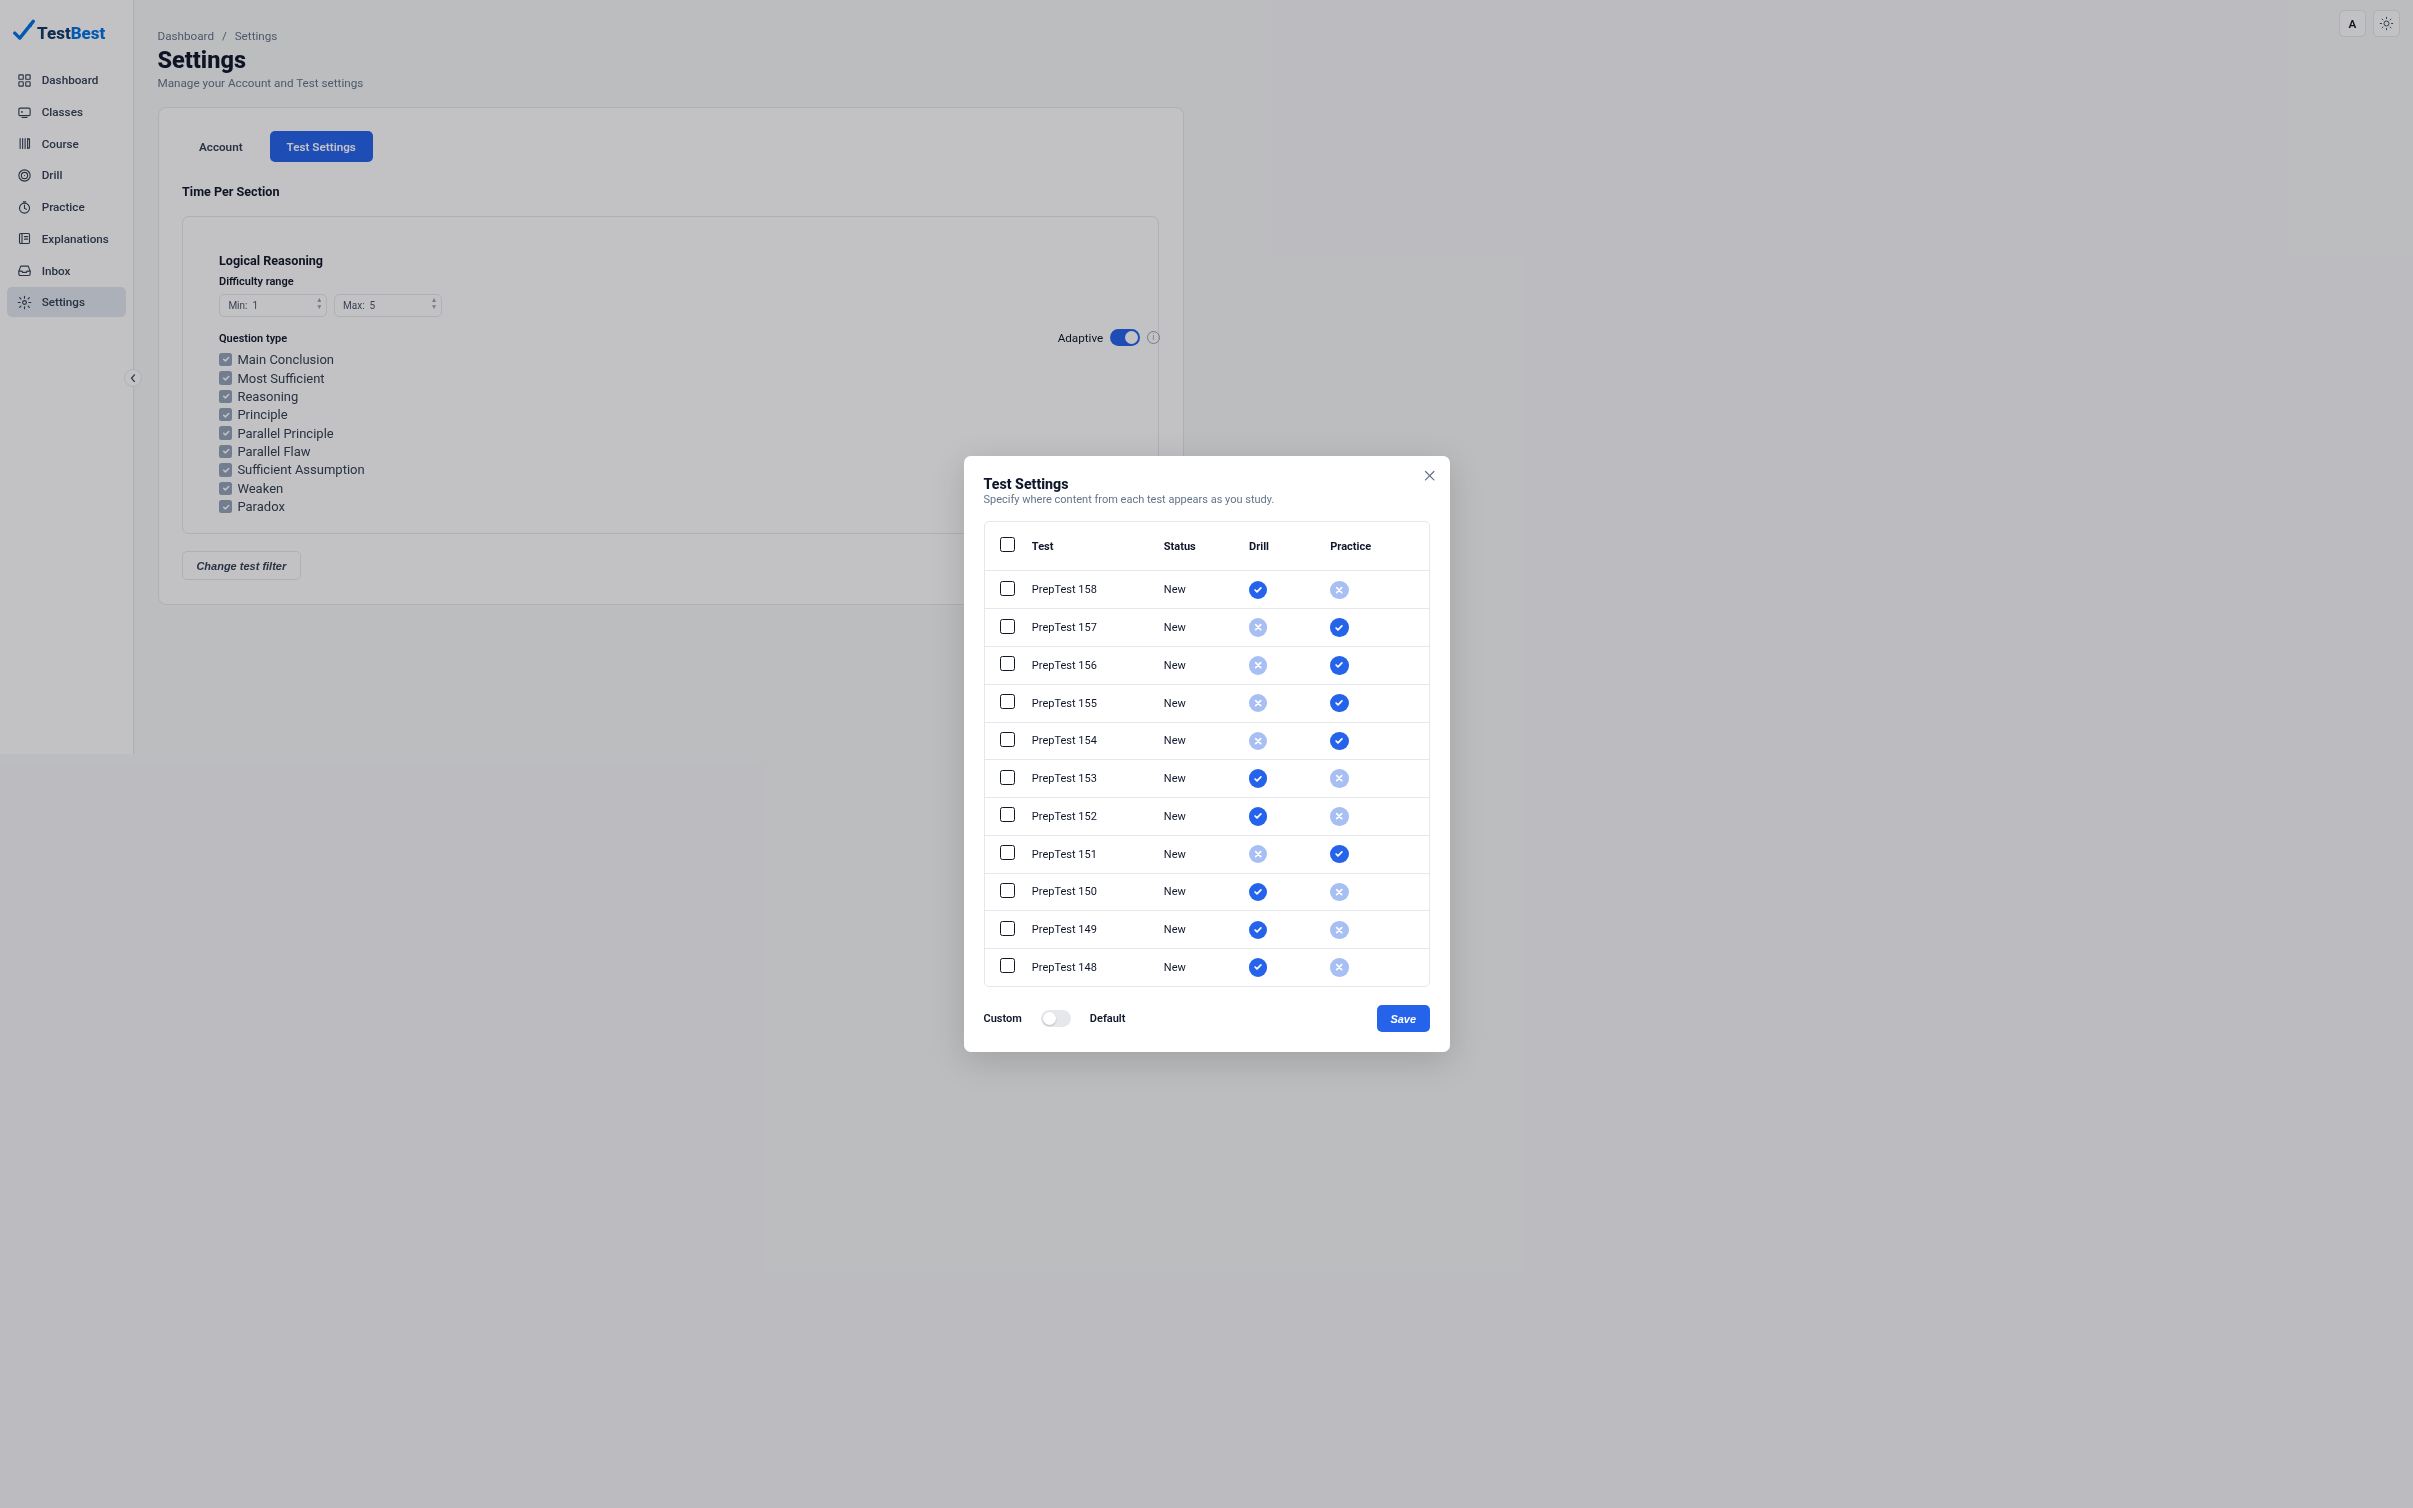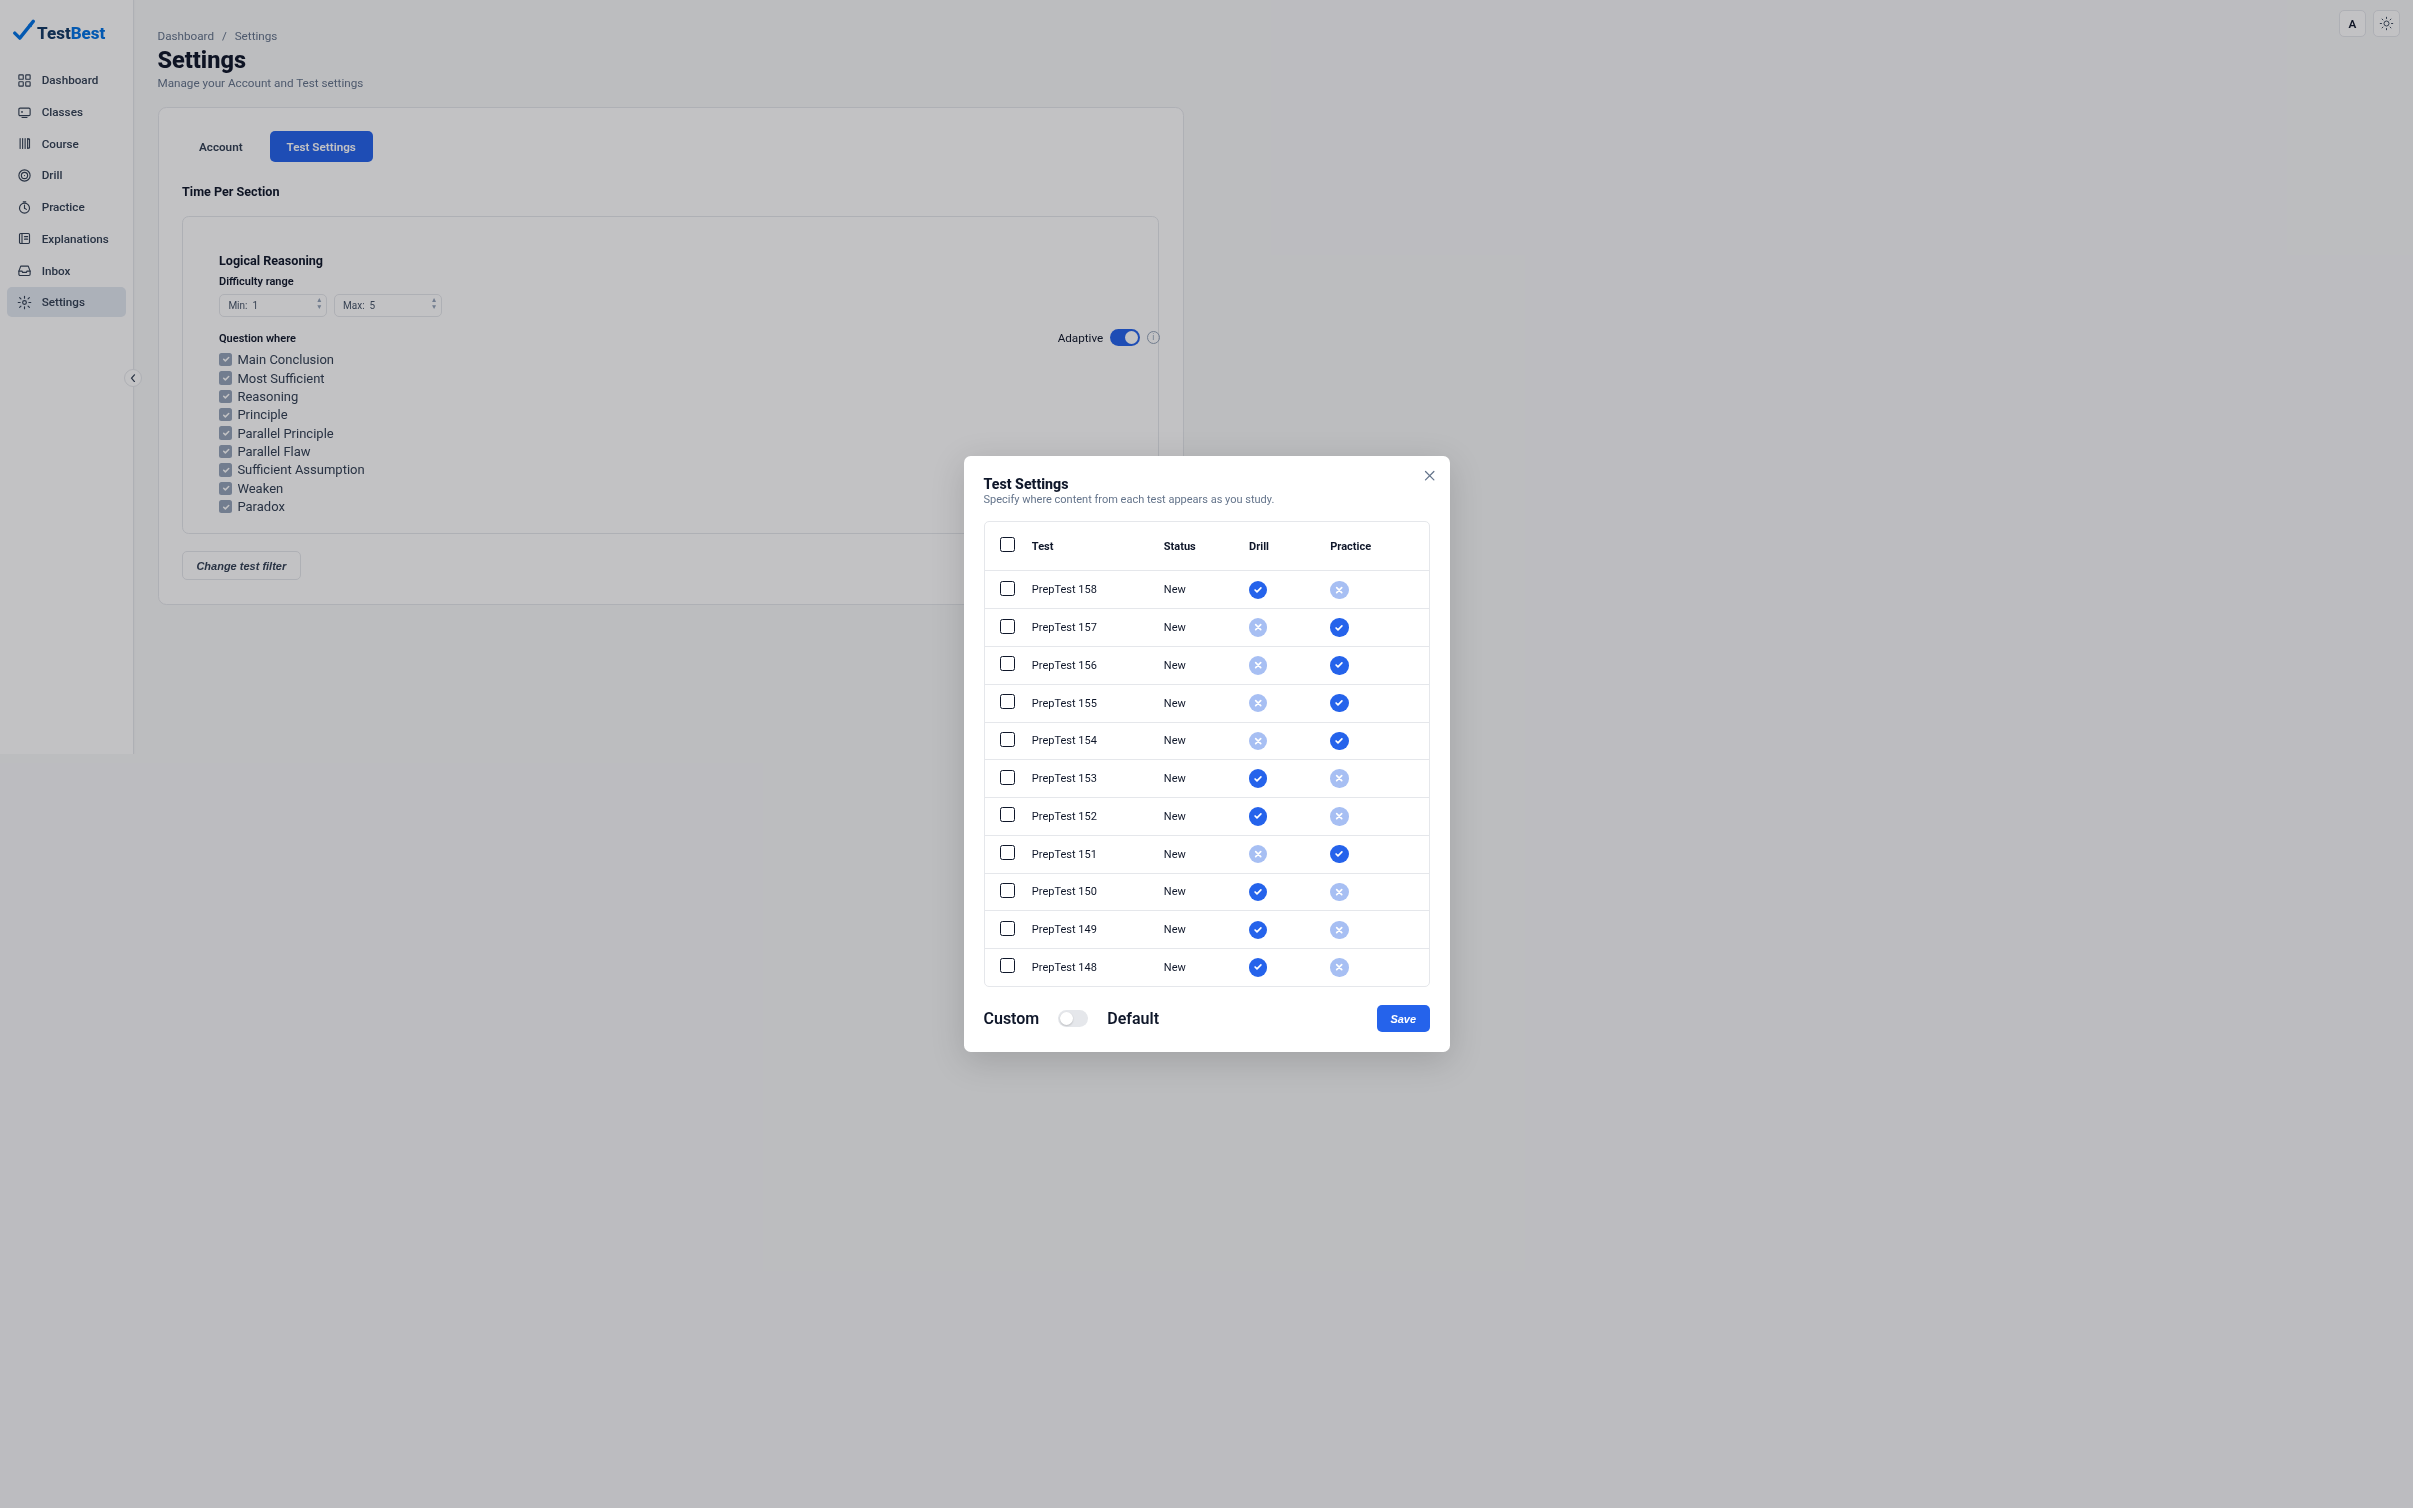--- a/index.html
+++ b/index.html
@@ -245,21 +245,21 @@
   }
   .badge.on { background: var(--primary); }
   .badge.off { background: var(--primary-light); }
   .badge svg { stroke: #fff; }
   .modal-footer {
     display: flex; justify-content: space-between; align-items: center;
     margin-top: 18.4px;
   }
   .mode-toggle {
     display: flex; align-items: center; gap: 19px;
-    font-size: 16px; font-weight: 600;
+    font-size: 11px; font-weight: 600;
   }
   .switch {
     width: 30px; height: 17px;
     background: #e5e7eb;
     border-radius: 8.4px;
     position: relative;
     cursor: pointer;
   }
   .switch .knob {
     width: 13.4px; height: 13.4px;
@@ -395,21 +395,21 @@
             <span>Min:</span>
             &nbsp;<span>1</span>
             <span class="spin">▲<br>▼</span>
           </div>
           <div class="stepper">
             <span>Max:</span>
             &nbsp;<span>5</span>
             <span class="spin">▲<br>▼</span>
           </div>
         </div>
-        <div class="qtype-label">Question where</div>
+        <div class="qtype-label">Question type</div>
         <div class="check-list" id="qtypes">
             <div class="check">
               <span class="box">
                 <svg width="8.4" height="8.4" viewBox="0 0 10 10">
                   <path d="M2 5l2 2 4-4" fill="none" stroke="#fff" stroke-width="1.8" stroke-linecap="round" stroke-linejoin="round"></path>
                 </svg>
               </span>
               <span>Main Conclusion</span>
             </div>
             <div class="check">

